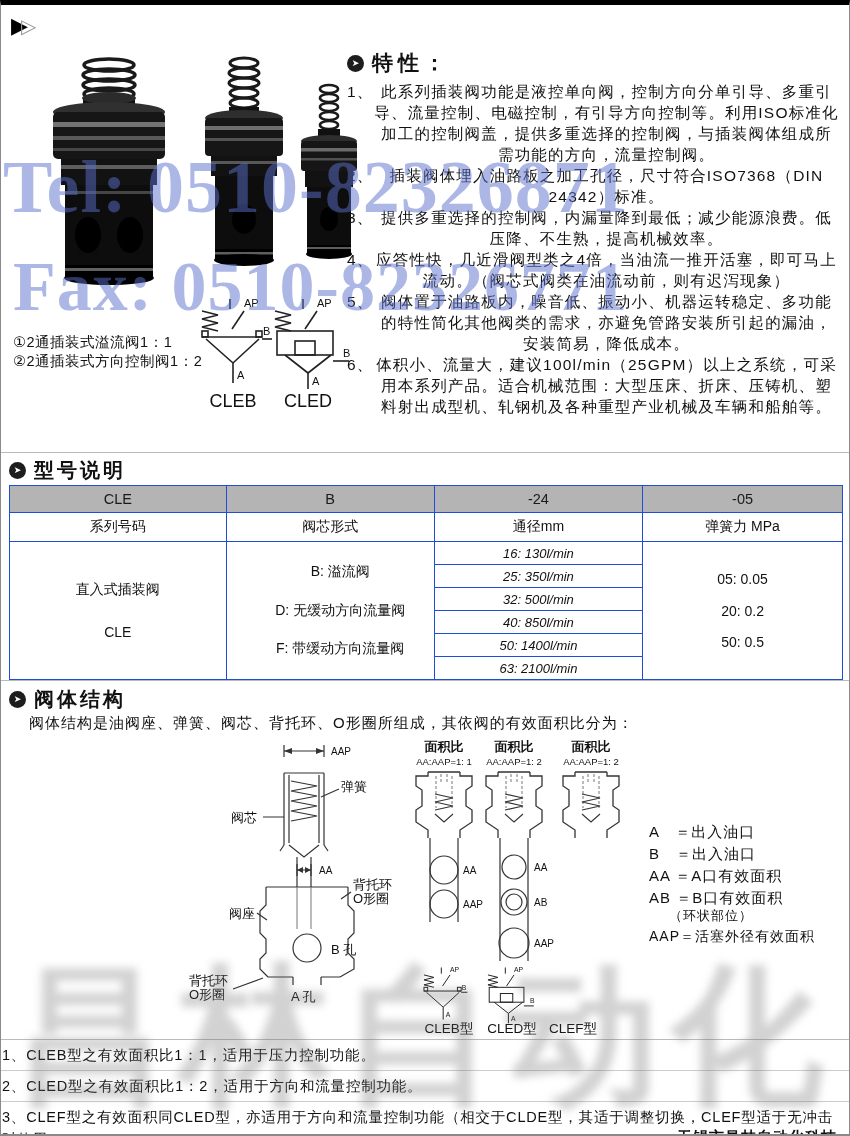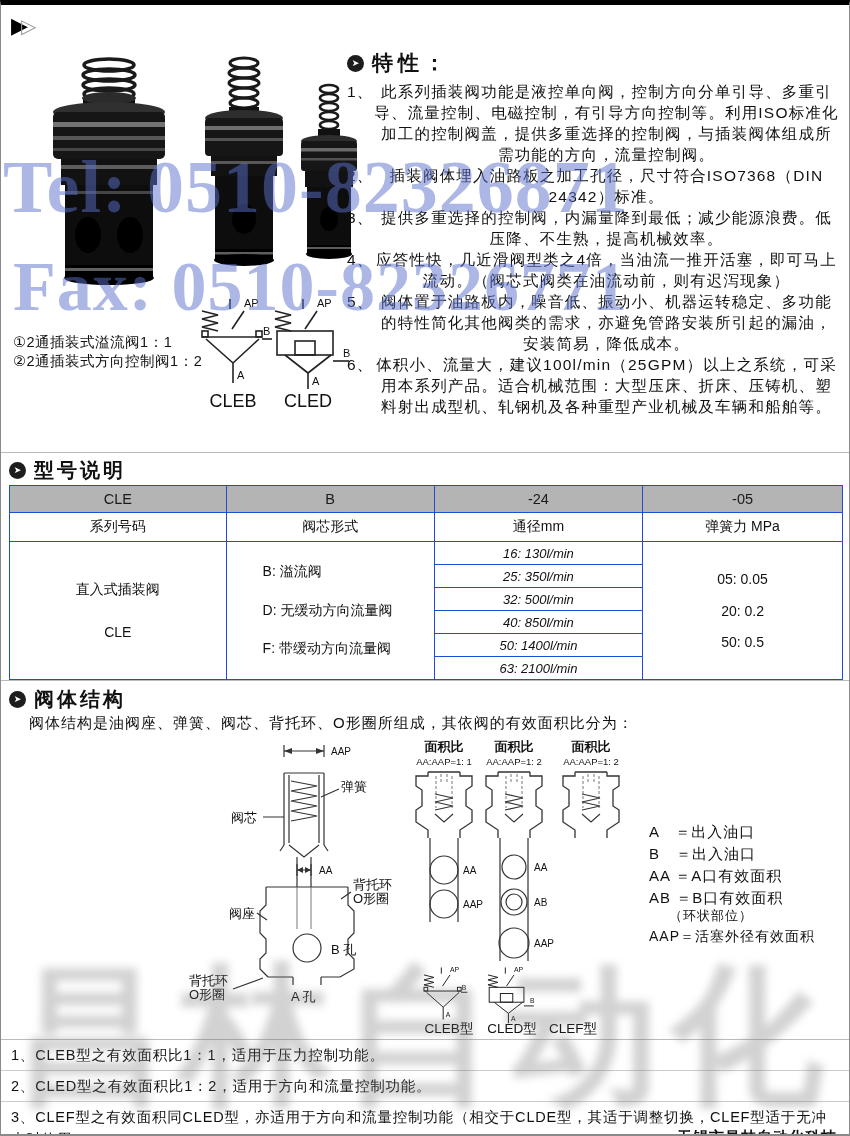--- a/index.html
+++ b/index.html
@@ -37,30 +37,30 @@
              filter:blur(4px);font-family:"Liberation Sans",sans-serif;}
   
   .model-sec{border-top:1px solid #bbb;padding-top:4px;}
   .model-sec .sec-head{padding-left:8px;height:26px;}
   table.model{width:834px;margin:2px 8px 0 8px;border-collapse:collapse;font-size:14px;}
   table.model td{border:1px solid #1d4ed8;text-align:center;padding:0 16px;}
   tr.hdr td{background:#b4b4b4;height:26px;font-size:14.5px;color:#1a1a1a;}
   tr.sub td{height:28px;font-size:14px;}
   td.flowcell{height:22px;font-size:13px;font-style:italic;}
   .vcell{display:flex;flex-direction:column;justify-content:space-evenly;height:136px;}
-  .vcell.left{align-items:flex-start;padding-left:20px;text-align:left;}
+  .vcell.left{align-items:center;padding-left:20px;text-align:left;}
   .vcell.mid{align-items:center;}
   
   .struct-sec{position:relative;border-top:1px solid #bbb;height:358px;}
   .struct-sec .sec-head{padding-left:8px;padding-top:5px;height:26px;}
   .struct-intro{font-size:15px;letter-spacing:1px;padding:2px 0 0 28px;}
   .struct-svg{position:absolute;left:0;top:56px;z-index:1;}
   
   .notes{border-top:1px solid #bbb;position:relative;font-size:14.5px;letter-spacing:0.8px;z-index:3;}
-  .note{padding:4px 10px;border-bottom:1px solid #ccc;line-height:22px;background:rgba(255,255,255,0.55);}
+  .note{padding:4px 1px;border-bottom:1px solid #ccc;line-height:22px;background:rgba(255,255,255,0.55);}
   .company{position:absolute;right:12px;bottom:8px;font-weight:bold;font-size:15px;letter-spacing:1px;}
   svg text{font-family:"Liberation Sans","DejaVu Sans",sans-serif;}
 </style>
 </head>
 <body>
 
 <svg width="0" height="0" style="position:absolute">
   <defs>
     <g id="sym-cleb" stroke="#222" fill="none" stroke-width="1.6">
       <polyline points="24,36 8,32 24,28 8,24 24,20 8,16"></polyline>

